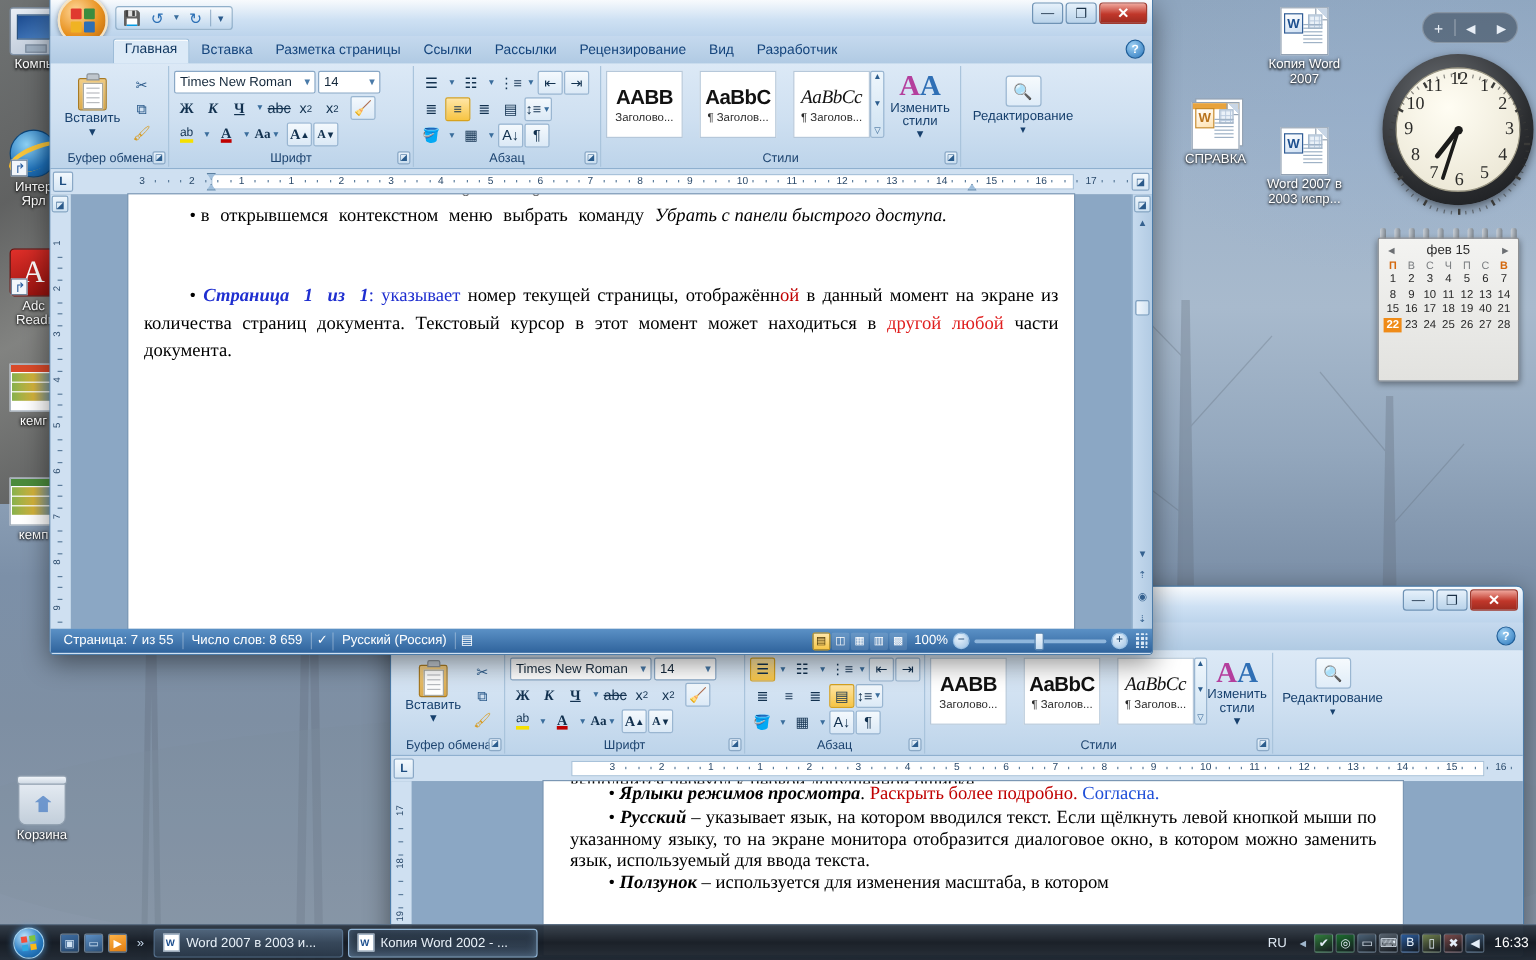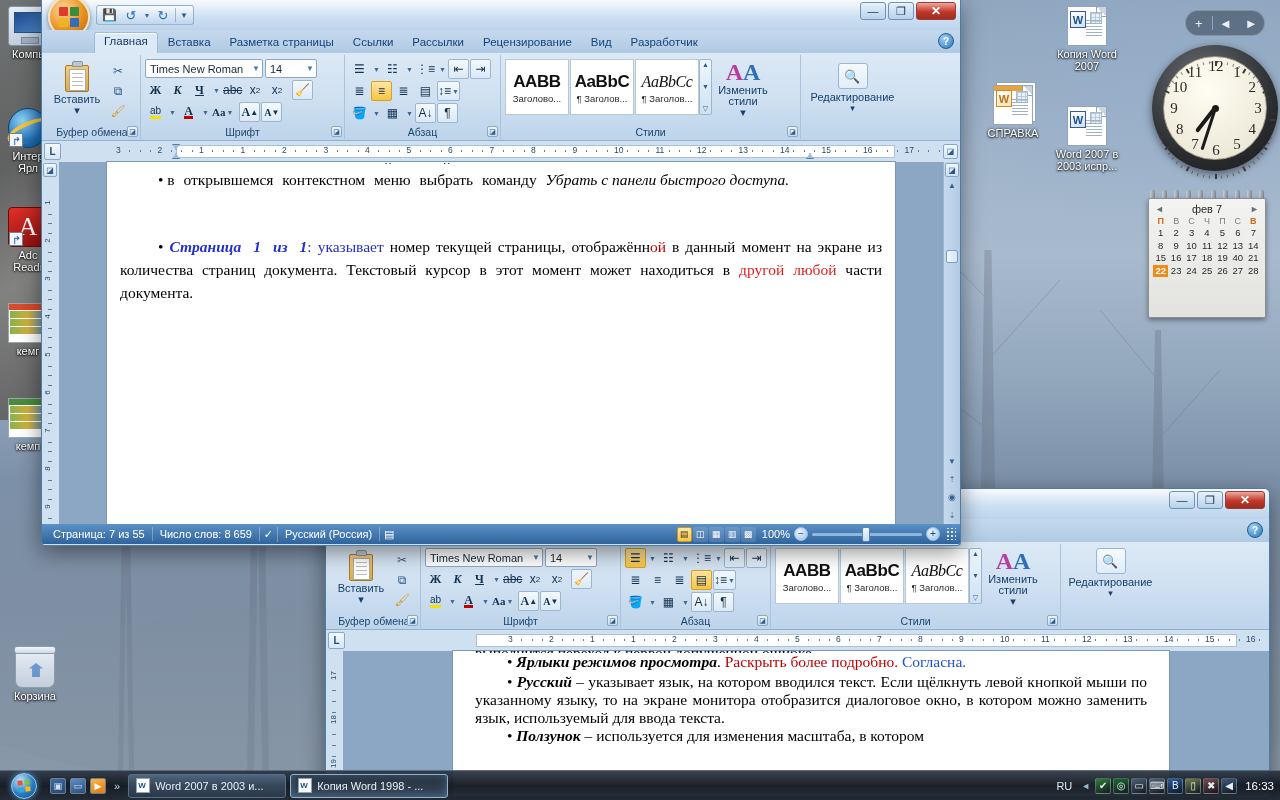--- a/index.html
+++ b/index.html
@@ -230,21 +230,21 @@
   .tb.on { background:linear-gradient(180deg,#ffe6a6,#f7c443); border-color:#d7a21e; }
   .tb.box { border:1px solid #9ab6d1; background:linear-gradient(180deg,#f4f9fd,#dbe9f6); }
   .tb .car{ font-size:7px; color:#3a6d9c; margin-left:1px; }
   .tb b{ font-family:"Liberation Serif",serif; }
   .tb .hl{ border-bottom:3px solid #f5e000; padding-bottom:0px; line-height:10px;}
   .tb .fc{ border-bottom:3px solid #c00000; padding-bottom:0px; line-height:10px;}
   .sup{ font-size:8px; vertical-align:super;}
   .sub{ font-size:8px; vertical-align:sub;}
 
   
-  .gallery { display:flex; align-items:center; gap:1px; }
+  .gallery { display:flex; align-items:center; gap:14px; }
   .styleitem { width:64px; height:56px; background:#fff; border:1px solid #b6c8da;
     display:flex; flex-direction:column; align-items:center; justify-content:center; cursor:default;}
   .styleitem .samp { font-size:17px; color:#111; font-family:"Liberation Sans",sans-serif;
     font-weight:bold; line-height:22px; letter-spacing:-.4px;}
   .styleitem .nm { font-size:9.5px; color:#2a2a2a; white-space:nowrap; overflow:hidden; width:62px;
     text-align:center; }
   .styleitem.s3 .samp{ font-family:"Liberation Serif",serif; font-style:italic; font-weight:normal;
     font-size:16px;}
   .gal-scroll { width:13px; height:56px; border:1px solid #9ab6d1; border-radius:2px;
     background:linear-gradient(180deg,#eef6fc,#cfe2f2); display:flex; flex-direction:column;
@@ -595,21 +595,21 @@
       <i></i>
       <i></i>
       <i></i>
       <i></i>
       <i></i>
       <i></i>
     </div>
   <div id="cal-body">
     <div id="cal-head">
       <span class="arw">◄</span>
-      <span>фев 7</span>
+      <span>фев 15</span>
       <span class="arw">►</span>
     </div>
     <div id="cal-grid">
         <div class="dow we">П</div>
         <div class="dow">В</div>
         <div class="dow">С</div>
         <div class="dow">Ч</div>
         <div class="dow">П</div>
         <div class="dow">С</div>
         <div class="dow we">В</div>
@@ -1381,21 +1381,21 @@
       <div class="taskitem">
         <span class="ti">
           <b>W</b>
         </span>
         <span class="tasklbl">Word 2007 в 2003 и...</span>
       </div>
       <div class="taskitem active">
         <span class="ti">
           <b>W</b>
         </span>
-        <span class="tasklbl">Копия Word 1998 - ...</span>
+        <span class="tasklbl">Копия Word 2002 - ...</span>
       </div>
     </div>
   <div id="tray">
     <span class="lang">RU</span>
     <span class="chev">◄</span>
     <span id="trayicons" style="display:flex;align-items:center;gap:2px;">
         <span class="tricon" style="color: rgb(228, 238, 248); background: linear-gradient(160deg, rgb(47, 125, 58), rgba(0, 0, 0, 0.3)); border: 1px solid rgba(200, 220, 240, 0.3); border-radius: 2px;">✔</span>
         <span class="tricon" style="color: rgb(228, 238, 248); background: linear-gradient(160deg, rgb(27, 107, 46), rgba(0, 0, 0, 0.3)); border: 1px solid rgba(200, 220, 240, 0.3); border-radius: 2px;">◎</span>
         <span class="tricon" style="color: rgb(228, 238, 248); background: linear-gradient(160deg, rgb(74, 96, 116), rgba(0, 0, 0, 0.3)); border: 1px solid rgba(200, 220, 240, 0.3); border-radius: 2px;">▭</span>
         <span class="tricon" style="color: rgb(228, 238, 248); background: linear-gradient(160deg, rgb(85, 96, 108), rgba(0, 0, 0, 0.3)); border: 1px solid rgba(200, 220, 240, 0.3); border-radius: 2px;">⌨</span>

